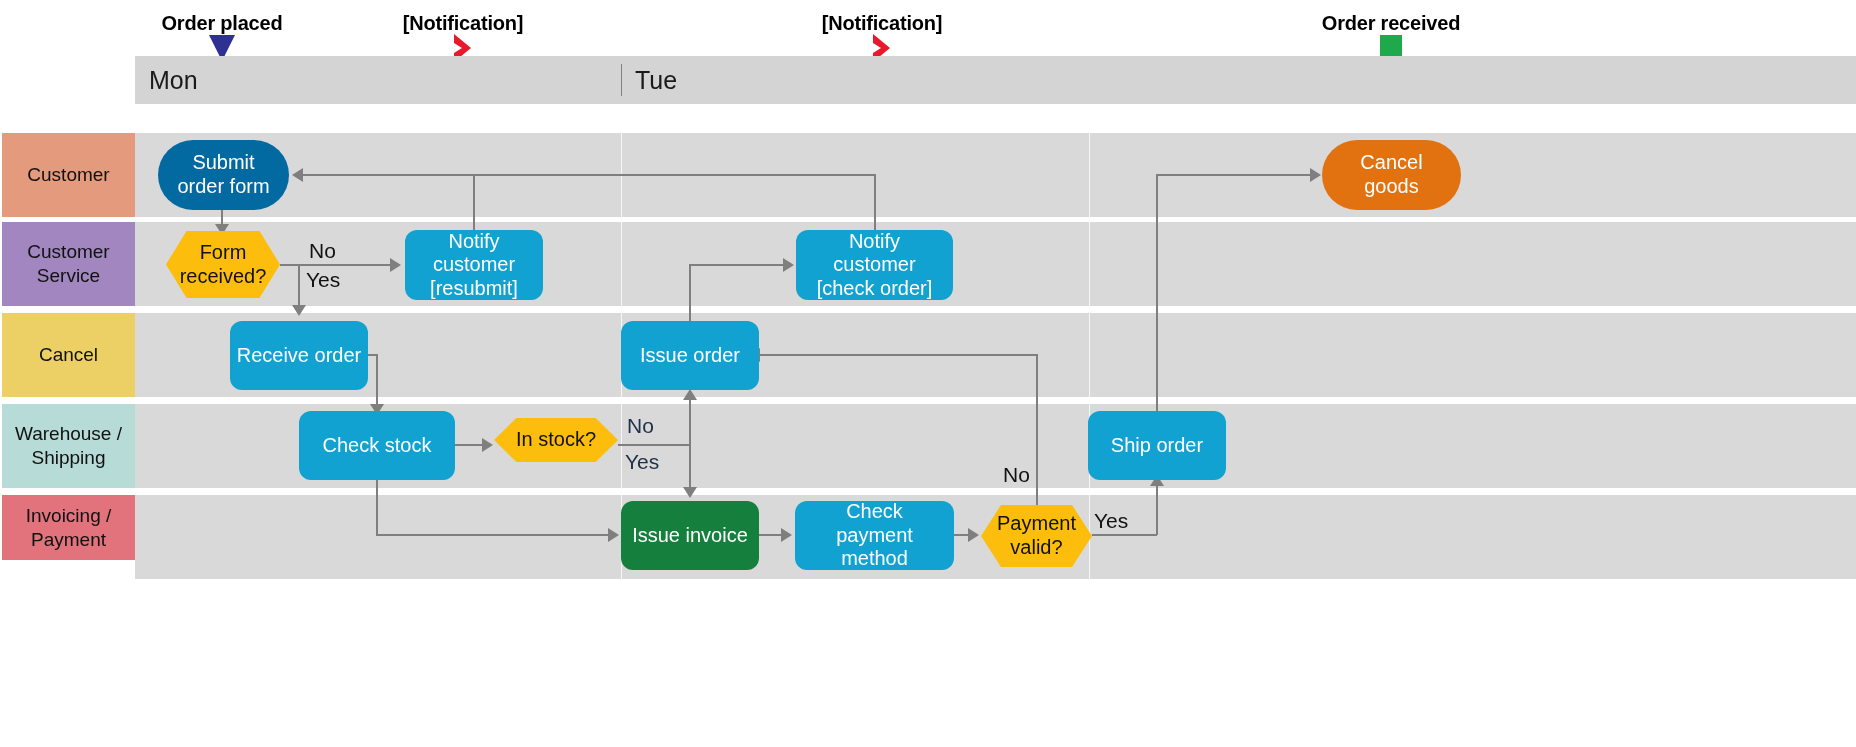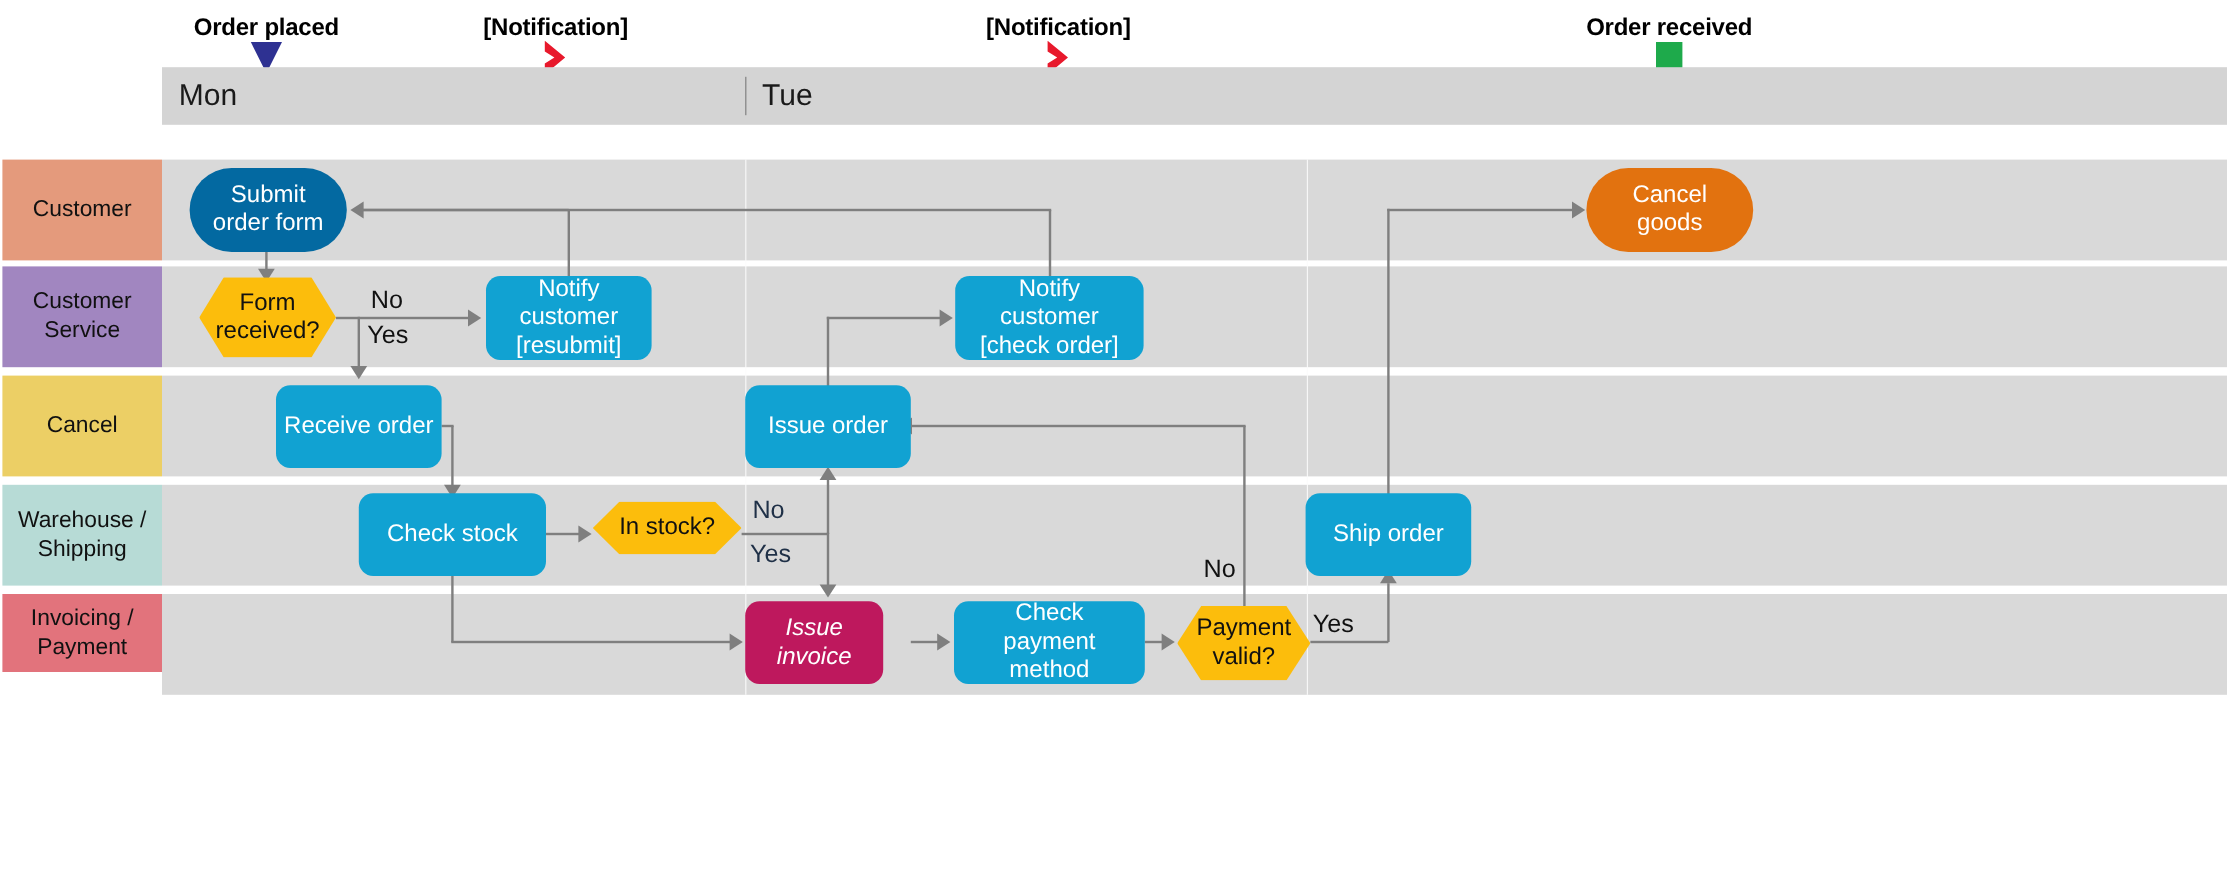--- a/index.html
+++ b/index.html
@@ -316,21 +316,21 @@
       </div>
       <div class="node process" style="left: 299px; top: 411px; width: 156px; height: 69px; background: rgb(17, 162, 210);">
         <span class="node-text">Check stock</span>
       </div>
       <div class="node decision" style="left: 494px; top: 418px; width: 124px; height: 44px; background: rgb(252, 189, 12);">
         <span class="node-text">In stock?</span>
       </div>
       <div class="node process" style="left: 1088px; top: 411px; width: 138px; height: 69px; background: rgb(17, 162, 210);">
         <span class="node-text">Ship order</span>
       </div>
-      <div class="node process" style="left: 621px; top: 501px; width: 115px; height: 69px; background: #be185d; font-style: italic;">
+      <div class="node process" style="left: 621px; top: 501px; width: 138px; height: 69px; background: #15803d;">
         <span class="node-text">Issue invoice</span>
       </div>
       <div class="node process" style="left: 795px; top: 501px; width: 159px; height: 69px; background: rgb(17, 162, 210);">
         <span class="node-text">Check
 payment
 method</span>
       </div>
       <div class="node decision" style="left: 981px; top: 505px; width: 111px; height: 62px; background: rgb(252, 189, 12);">
         <span class="node-text">Payment
 valid?</span>

